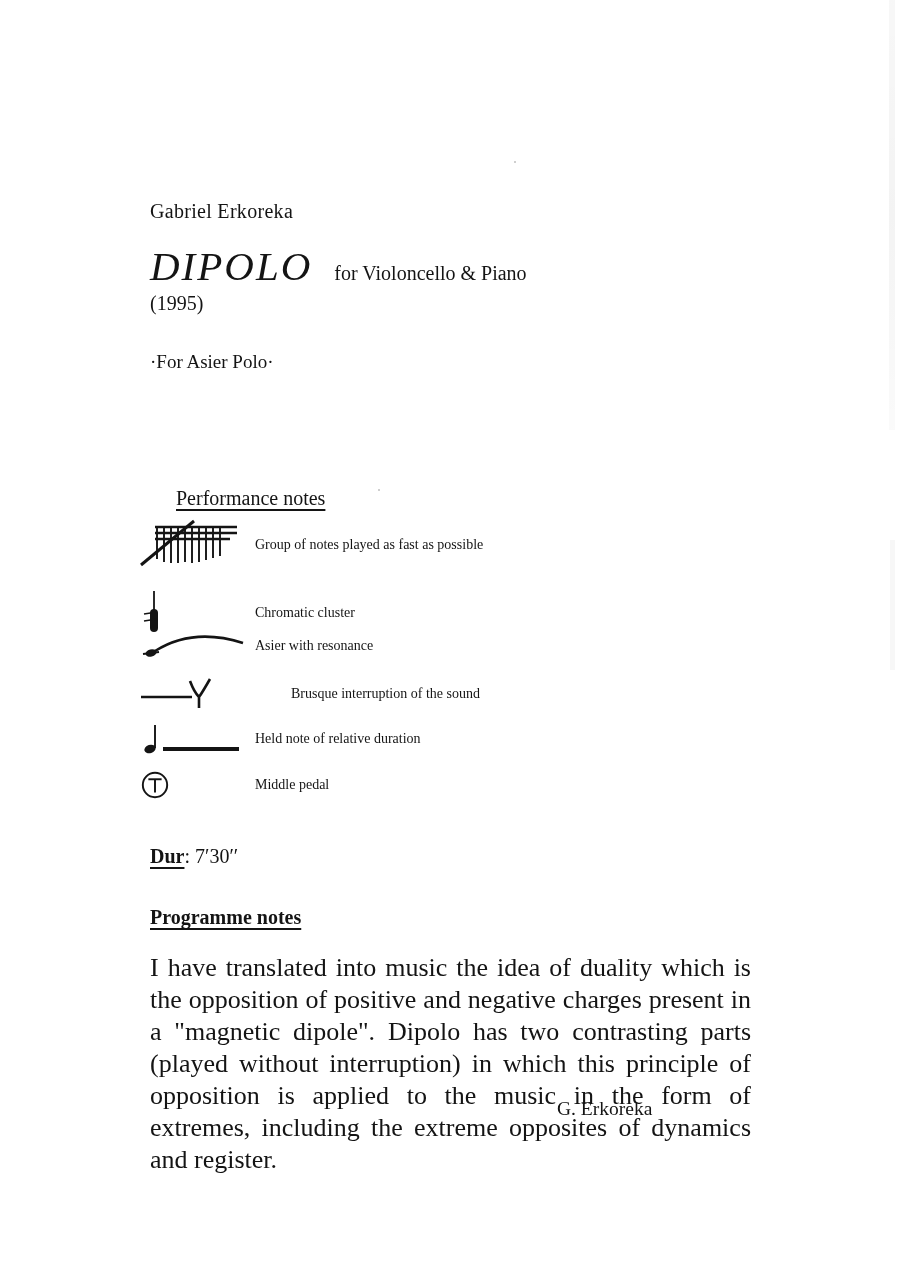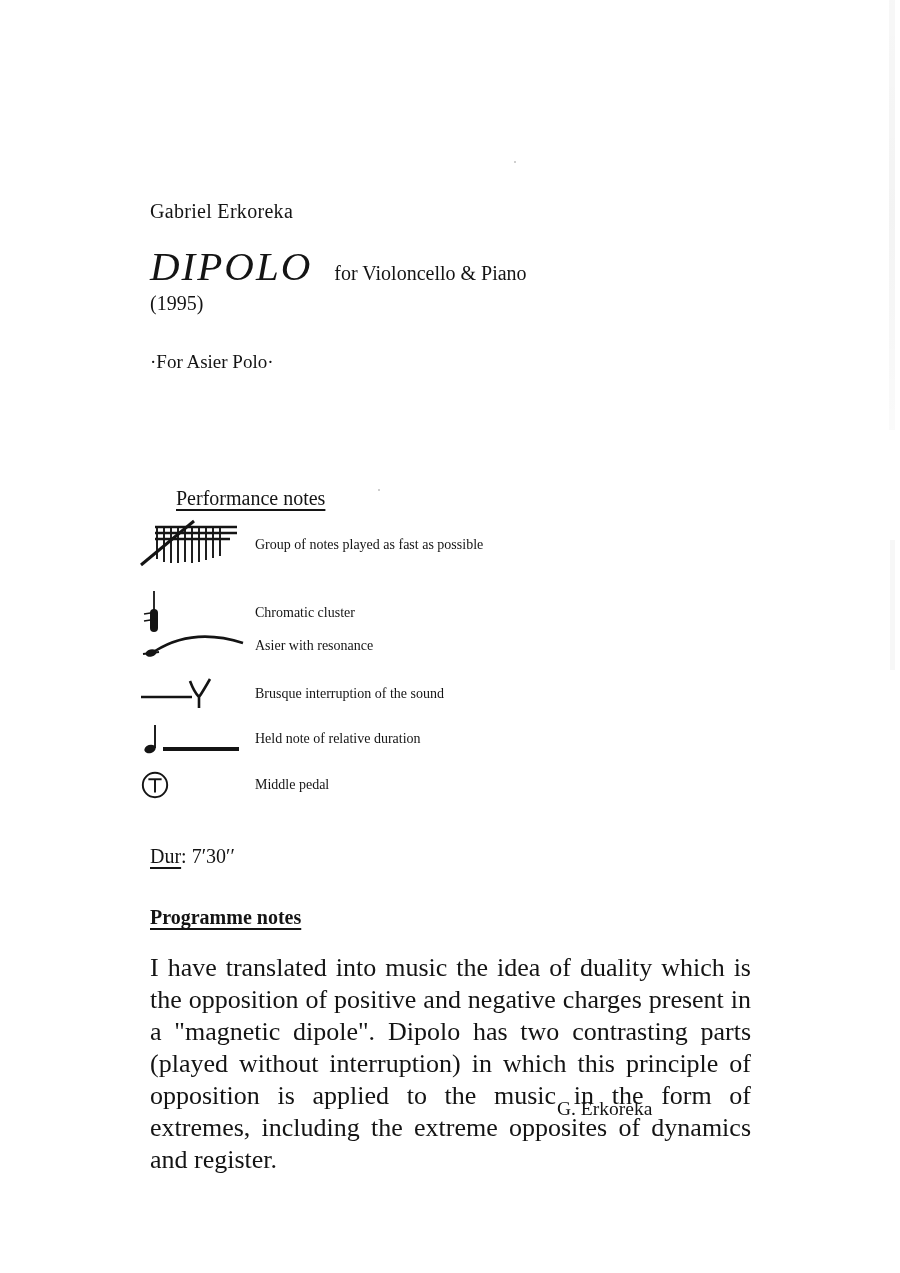--- a/index.html
+++ b/index.html
@@ -90,20 +90,21 @@
   .dur-line {
     left: 150px;
     top: 845px;
     font-size: 20px;
     white-space: nowrap;
   }
   .dur-label {
     text-decoration: underline;
     text-underline-offset: 4px;
     text-decoration-thickness: 1.5px;
+    font-weight: bold;
   }
 
   .programme-body {
     left: 150px;
     top: 952px;
     width: 601px;
     font-size: 26px;
     line-height: 32px;
     text-align: justify;
   }
@@ -193,21 +194,21 @@
   <span class="icon-box">
     <svg width="108" height="34" viewBox="0 0 108 34">
       <ellipse class="ink-fill" cx="11" cy="24" rx="5.6" ry="3.6" transform="rotate(-14 11 24)"></ellipse>
       <line class="ink-stroke" stroke-width="1.8" x1="3" y1="25" x2="19" y2="23"></line>
       <path class="ink-stroke" stroke-width="2.6" d="M15 22 C 42 5, 72 4, 103 14"></path>
     </svg>
   </span>
   <span class="pn-label">Asier with resonance</span>
 </div>
 
-<div class="abs pn-row" style="top:676px; height:36px;">
+<div class="abs pn-row" style="top:676px; height:36px;gap:36px;">
   <span class="icon-box">
     <svg width="88" height="36" viewBox="0 0 88 36">
       <line class="ink-stroke" stroke-width="2.6" x1="1" y1="21" x2="52" y2="21"></line>
       <path class="ink-stroke" stroke-width="2.6" d="M50 5 C 53 13, 56 18, 59 21 M70 3 C 66 10, 62 17, 59 21 L59 32"></path>
     </svg>
   </span>
   <span class="pn-label">Brusque interruption of the sound</span>
 </div>
 
 <div class="abs pn-row" style="top:718px; height:42px;">

